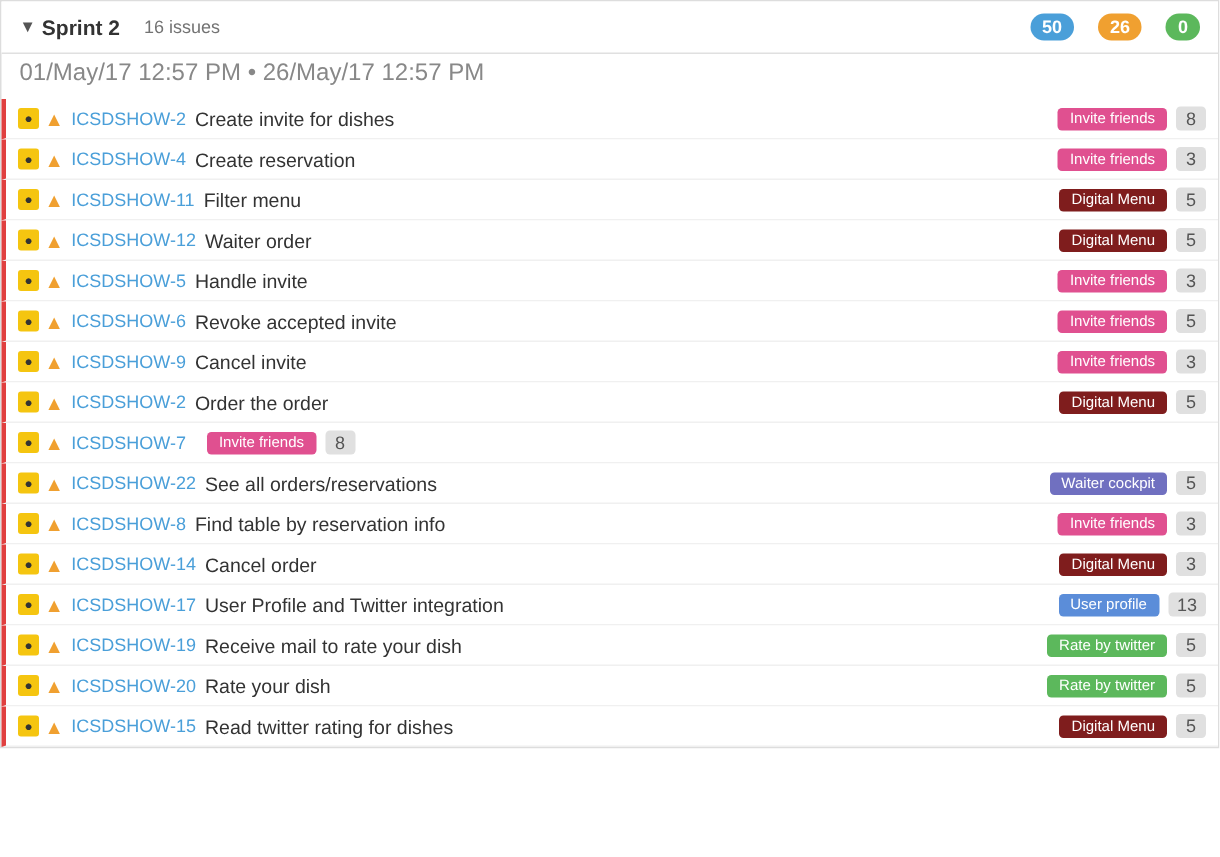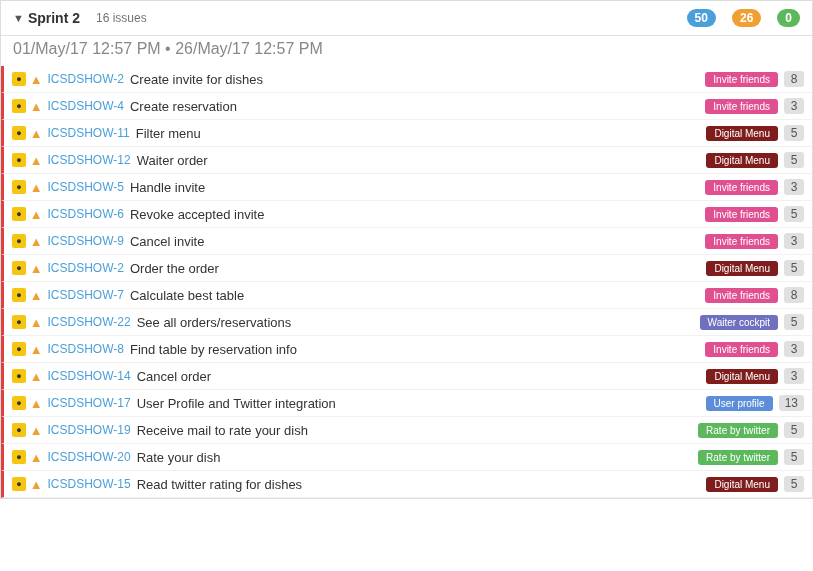--- a/index.html
+++ b/index.html
@@ -209,21 +209,20 @@
     <span class="issue-key">ICSDSHOW-2</span>
     <span class="issue-title">Order the order</span>
     <span class="issue-label label-digital">Digital Menu</span>
     <span class="issue-points">5</span>
   </div>
       <div class="issue-row">
     <span class="story-icon">●</span>
     &nbsp;
     <span class="issue-priority">▲</span>
     <span class="issue-key">ICSDSHOW-7</span>
-    <span class="issue-title">Calculate best table</span>
     <span class="issue-label label-invite">Invite friends</span>
     <span class="issue-points">8</span>
   </div>
       <div class="issue-row">
     <span class="story-icon">●</span>
     &nbsp;
     <span class="issue-priority">▲</span>
     <span class="issue-key">ICSDSHOW-22</span>
     <span class="issue-title">See all orders/reservations</span>
     <span class="issue-label label-waiter">Waiter cockpit</span>

